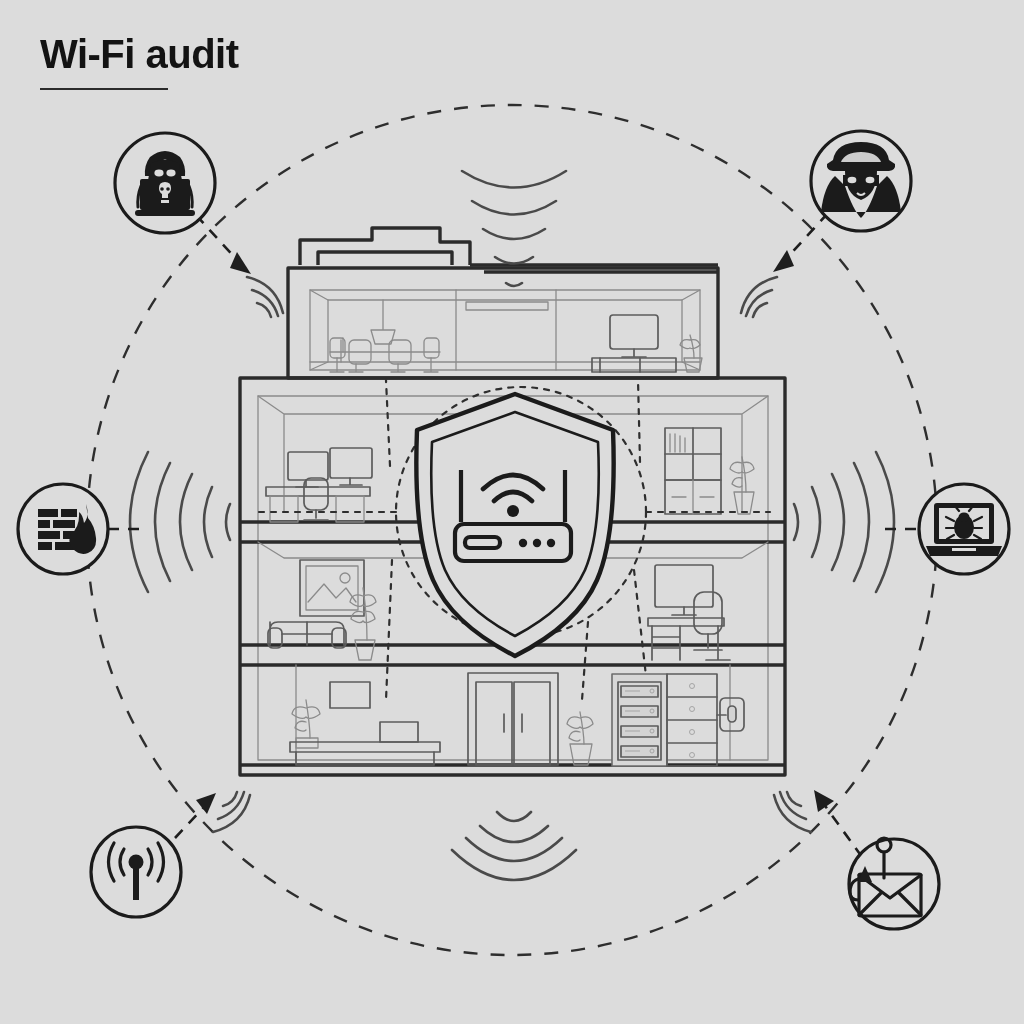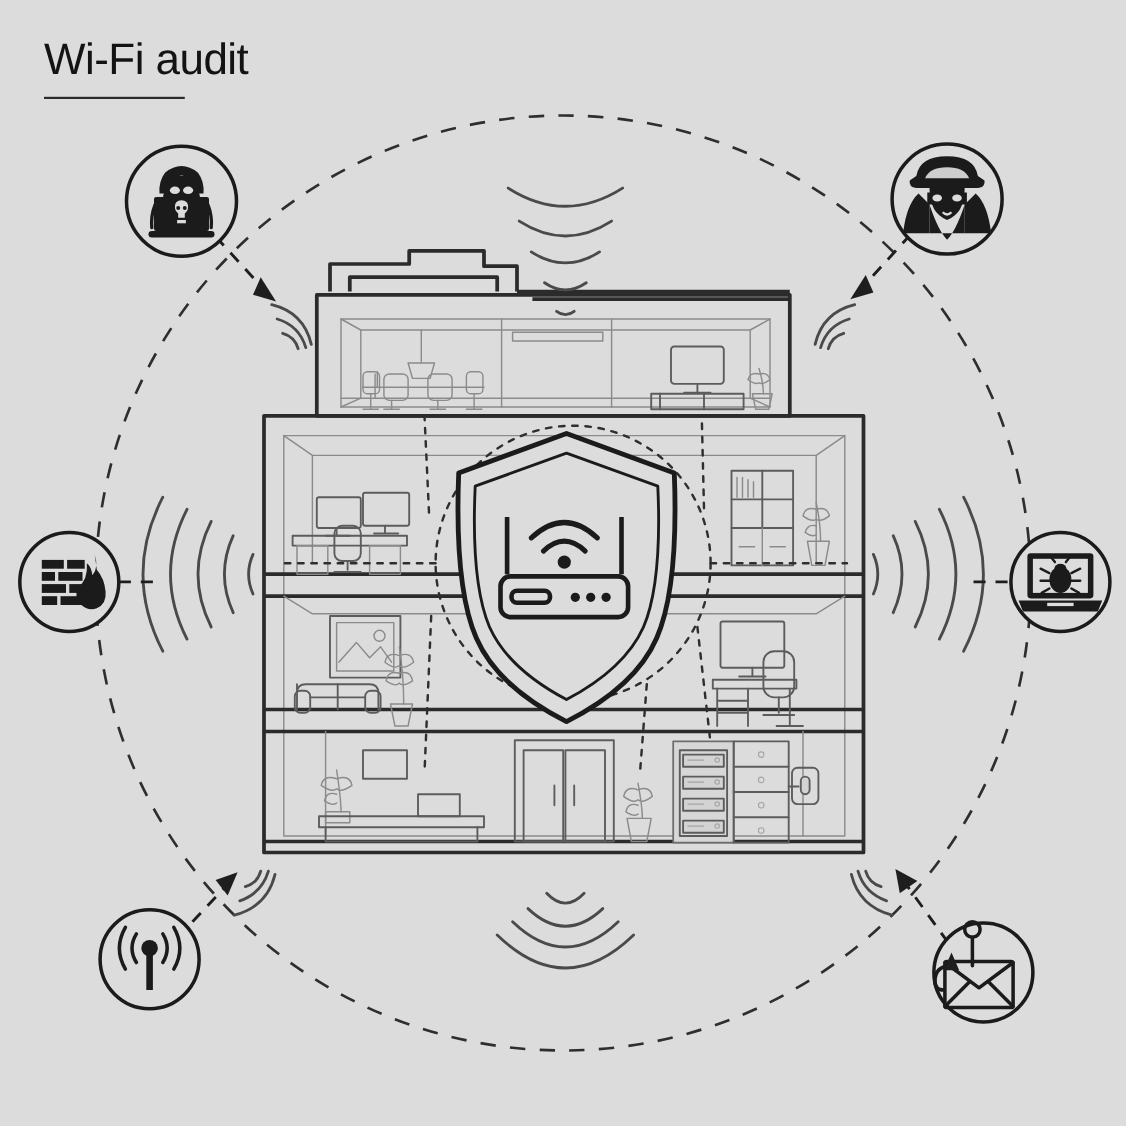--- a/index.html
+++ b/index.html
@@ -9,21 +9,21 @@
     font-family:"Liberation Sans", sans-serif;
     overflow:hidden;
     position:relative;
   }
   #stage{position:absolute;inset:0;width:1024px;height:1024px;}
   .title-block{
     position:absolute;left:40px;top:34px;
   }
   .title-text{
     font-size:40px;
-    font-weight:normal;
+    font-weight:bold;
     color:#131313;
     letter-spacing:-0.5px;
     line-height:1;
     font-family:"Liberation Sans", sans-serif;
   }
   .title-rule{
     margin-top:14px;
     width:128px;height:2px;
     background:#2b2b2b;
   }

